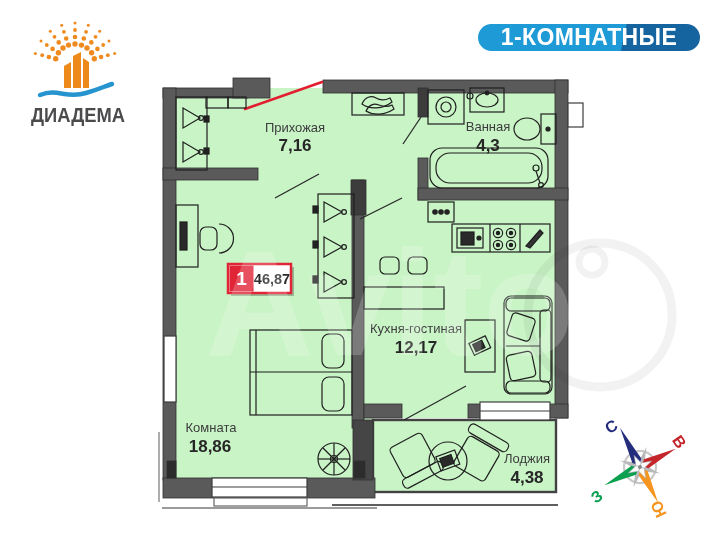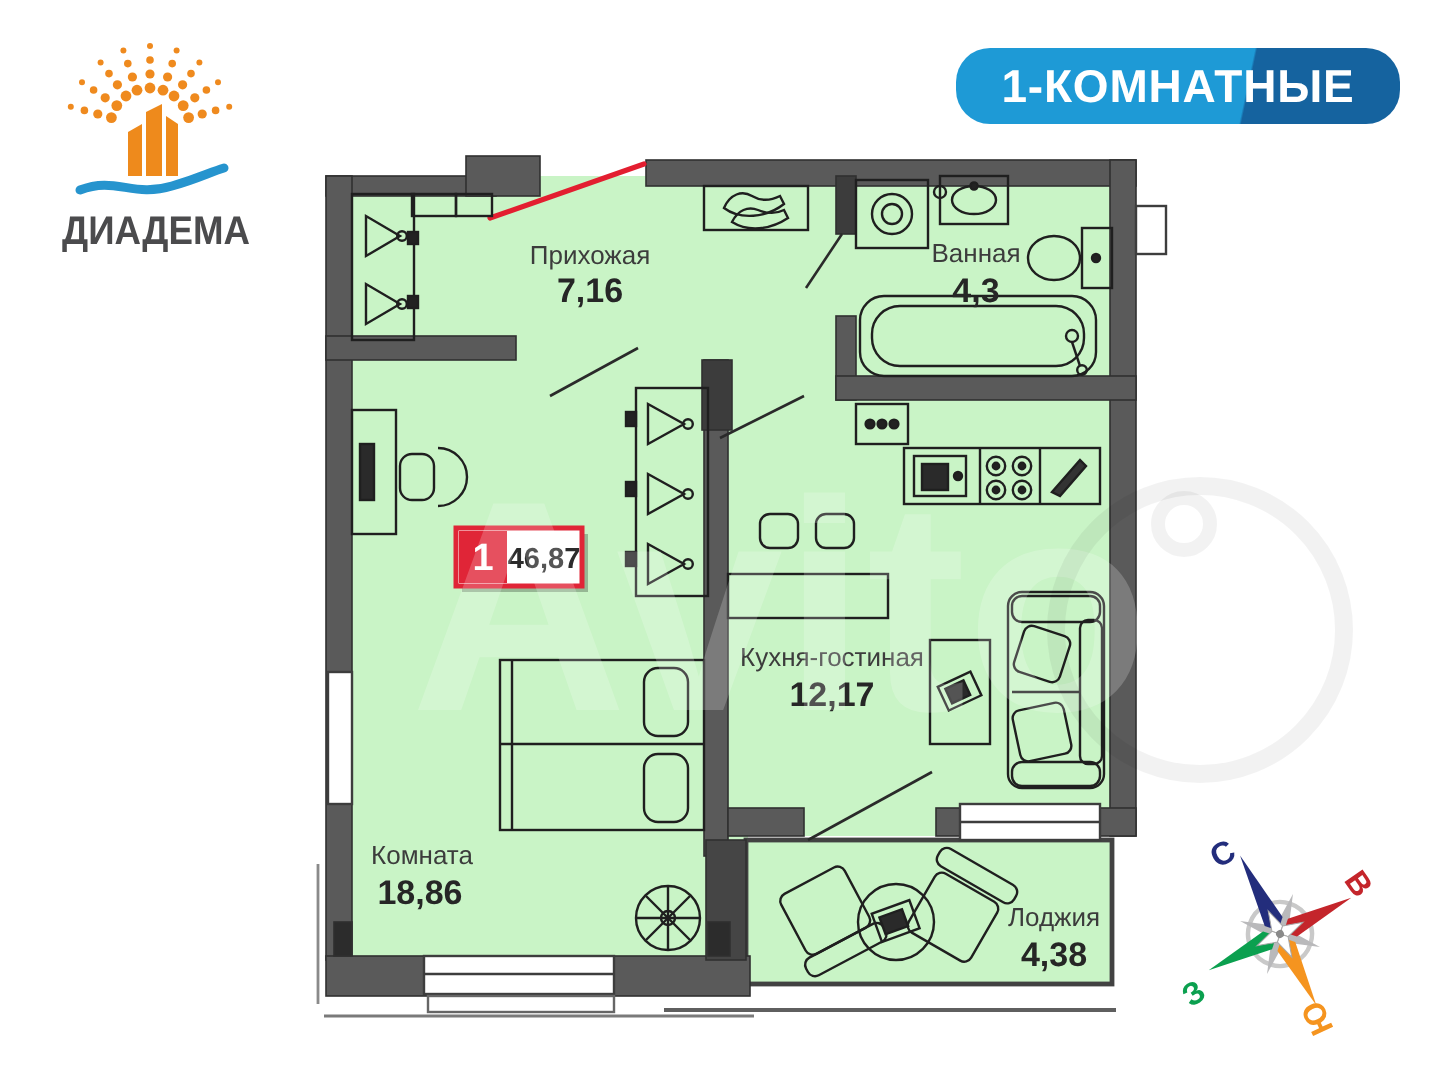--- a/index.html
+++ b/index.html
@@ -1,19 +1,19 @@
 <!DOCTYPE html>
 <html><head>
 <meta charset="utf-8">
 <style>
   html,body{margin:0;padding:0;background:#fff;}
   .canvas{position:relative;width:720px;height:539px;background:#fff;overflow:hidden;
           font-family:"Liberation Sans",sans-serif;}
   .plan-svg{position:absolute;left:0;top:0;}
-  .header-badge{position:absolute;left:478px;top:24px;width:222px;height:38px;
+  .header-badge{position:absolute;left:478px;top:24px;width:222px;height:27px;
     border-radius:17px;display:flex;align-items:center;justify-content:center;
     background:linear-gradient(102deg,#1e9ad6 0%,#1e9ad6 65%,#15639f 65.5%);
     color:#fff;font-weight:bold;font-size:23px;letter-spacing:.4px;}
   text{font-family:"Liberation Sans",sans-serif;}
   .room-name{font-size:13px;fill:#3c3c3c;}
   .room-area{font-size:17px;font-weight:bold;fill:#262626;}
 </style>
 </head>
 <body>
 

